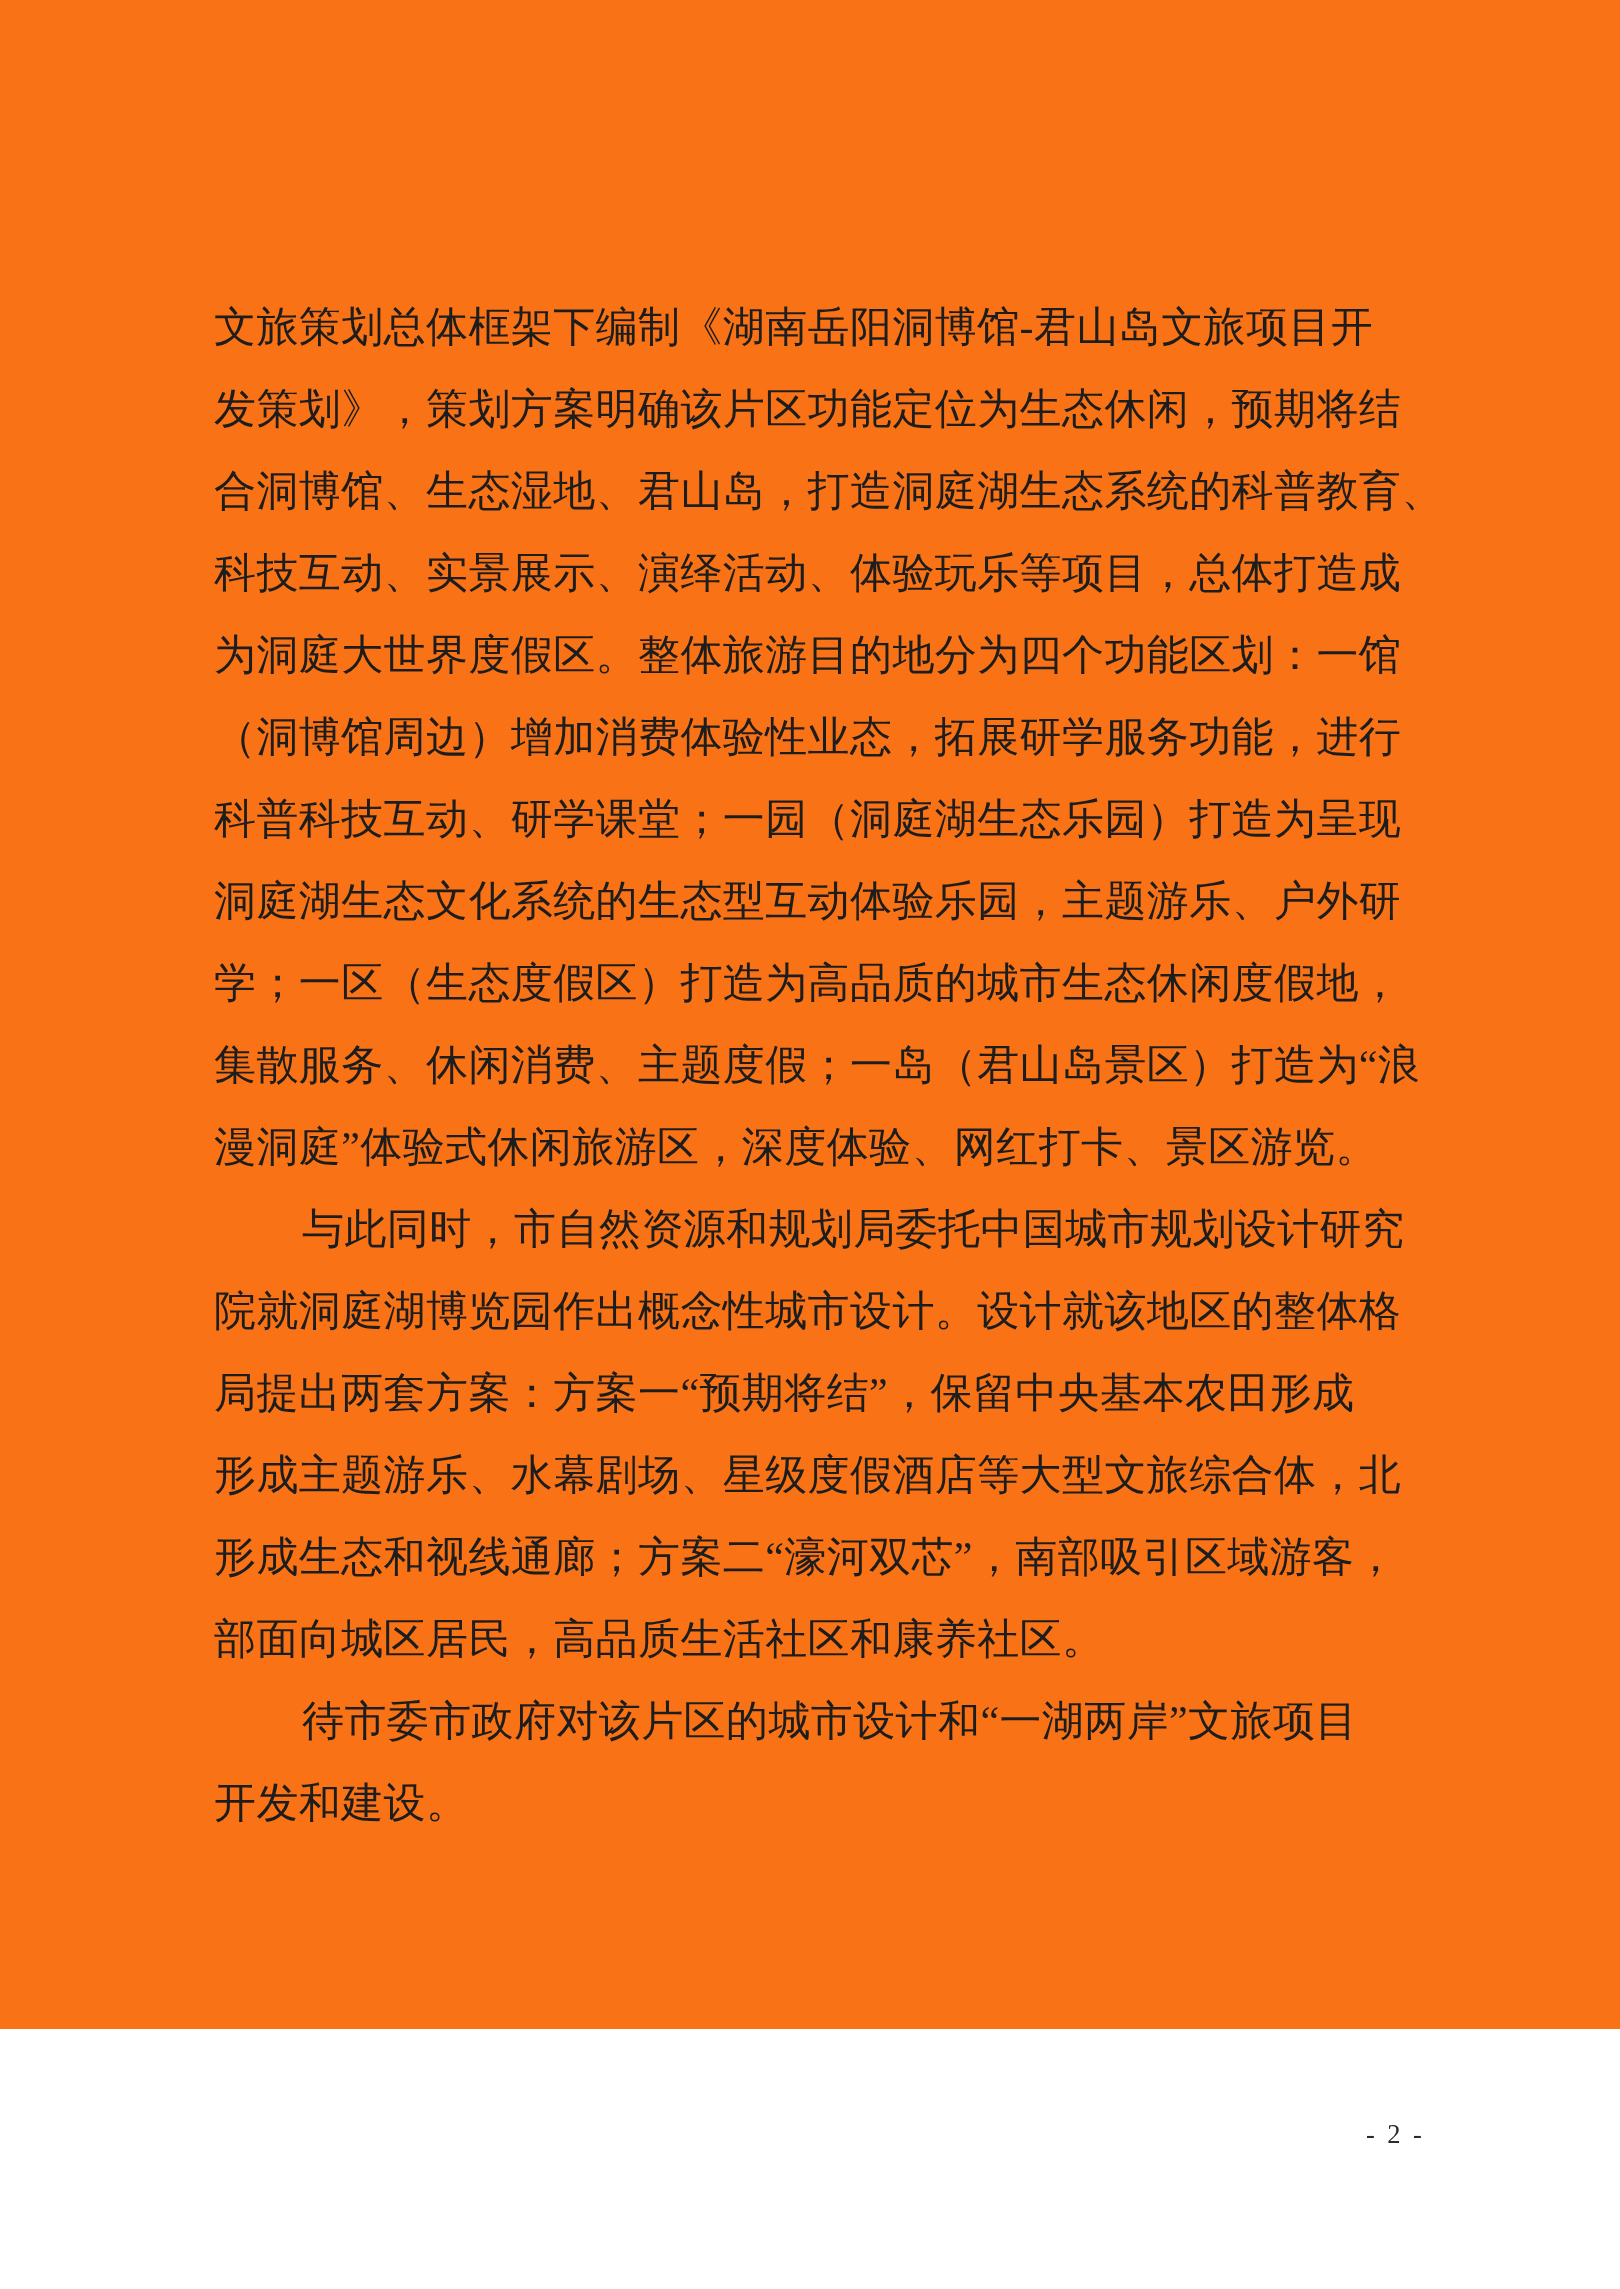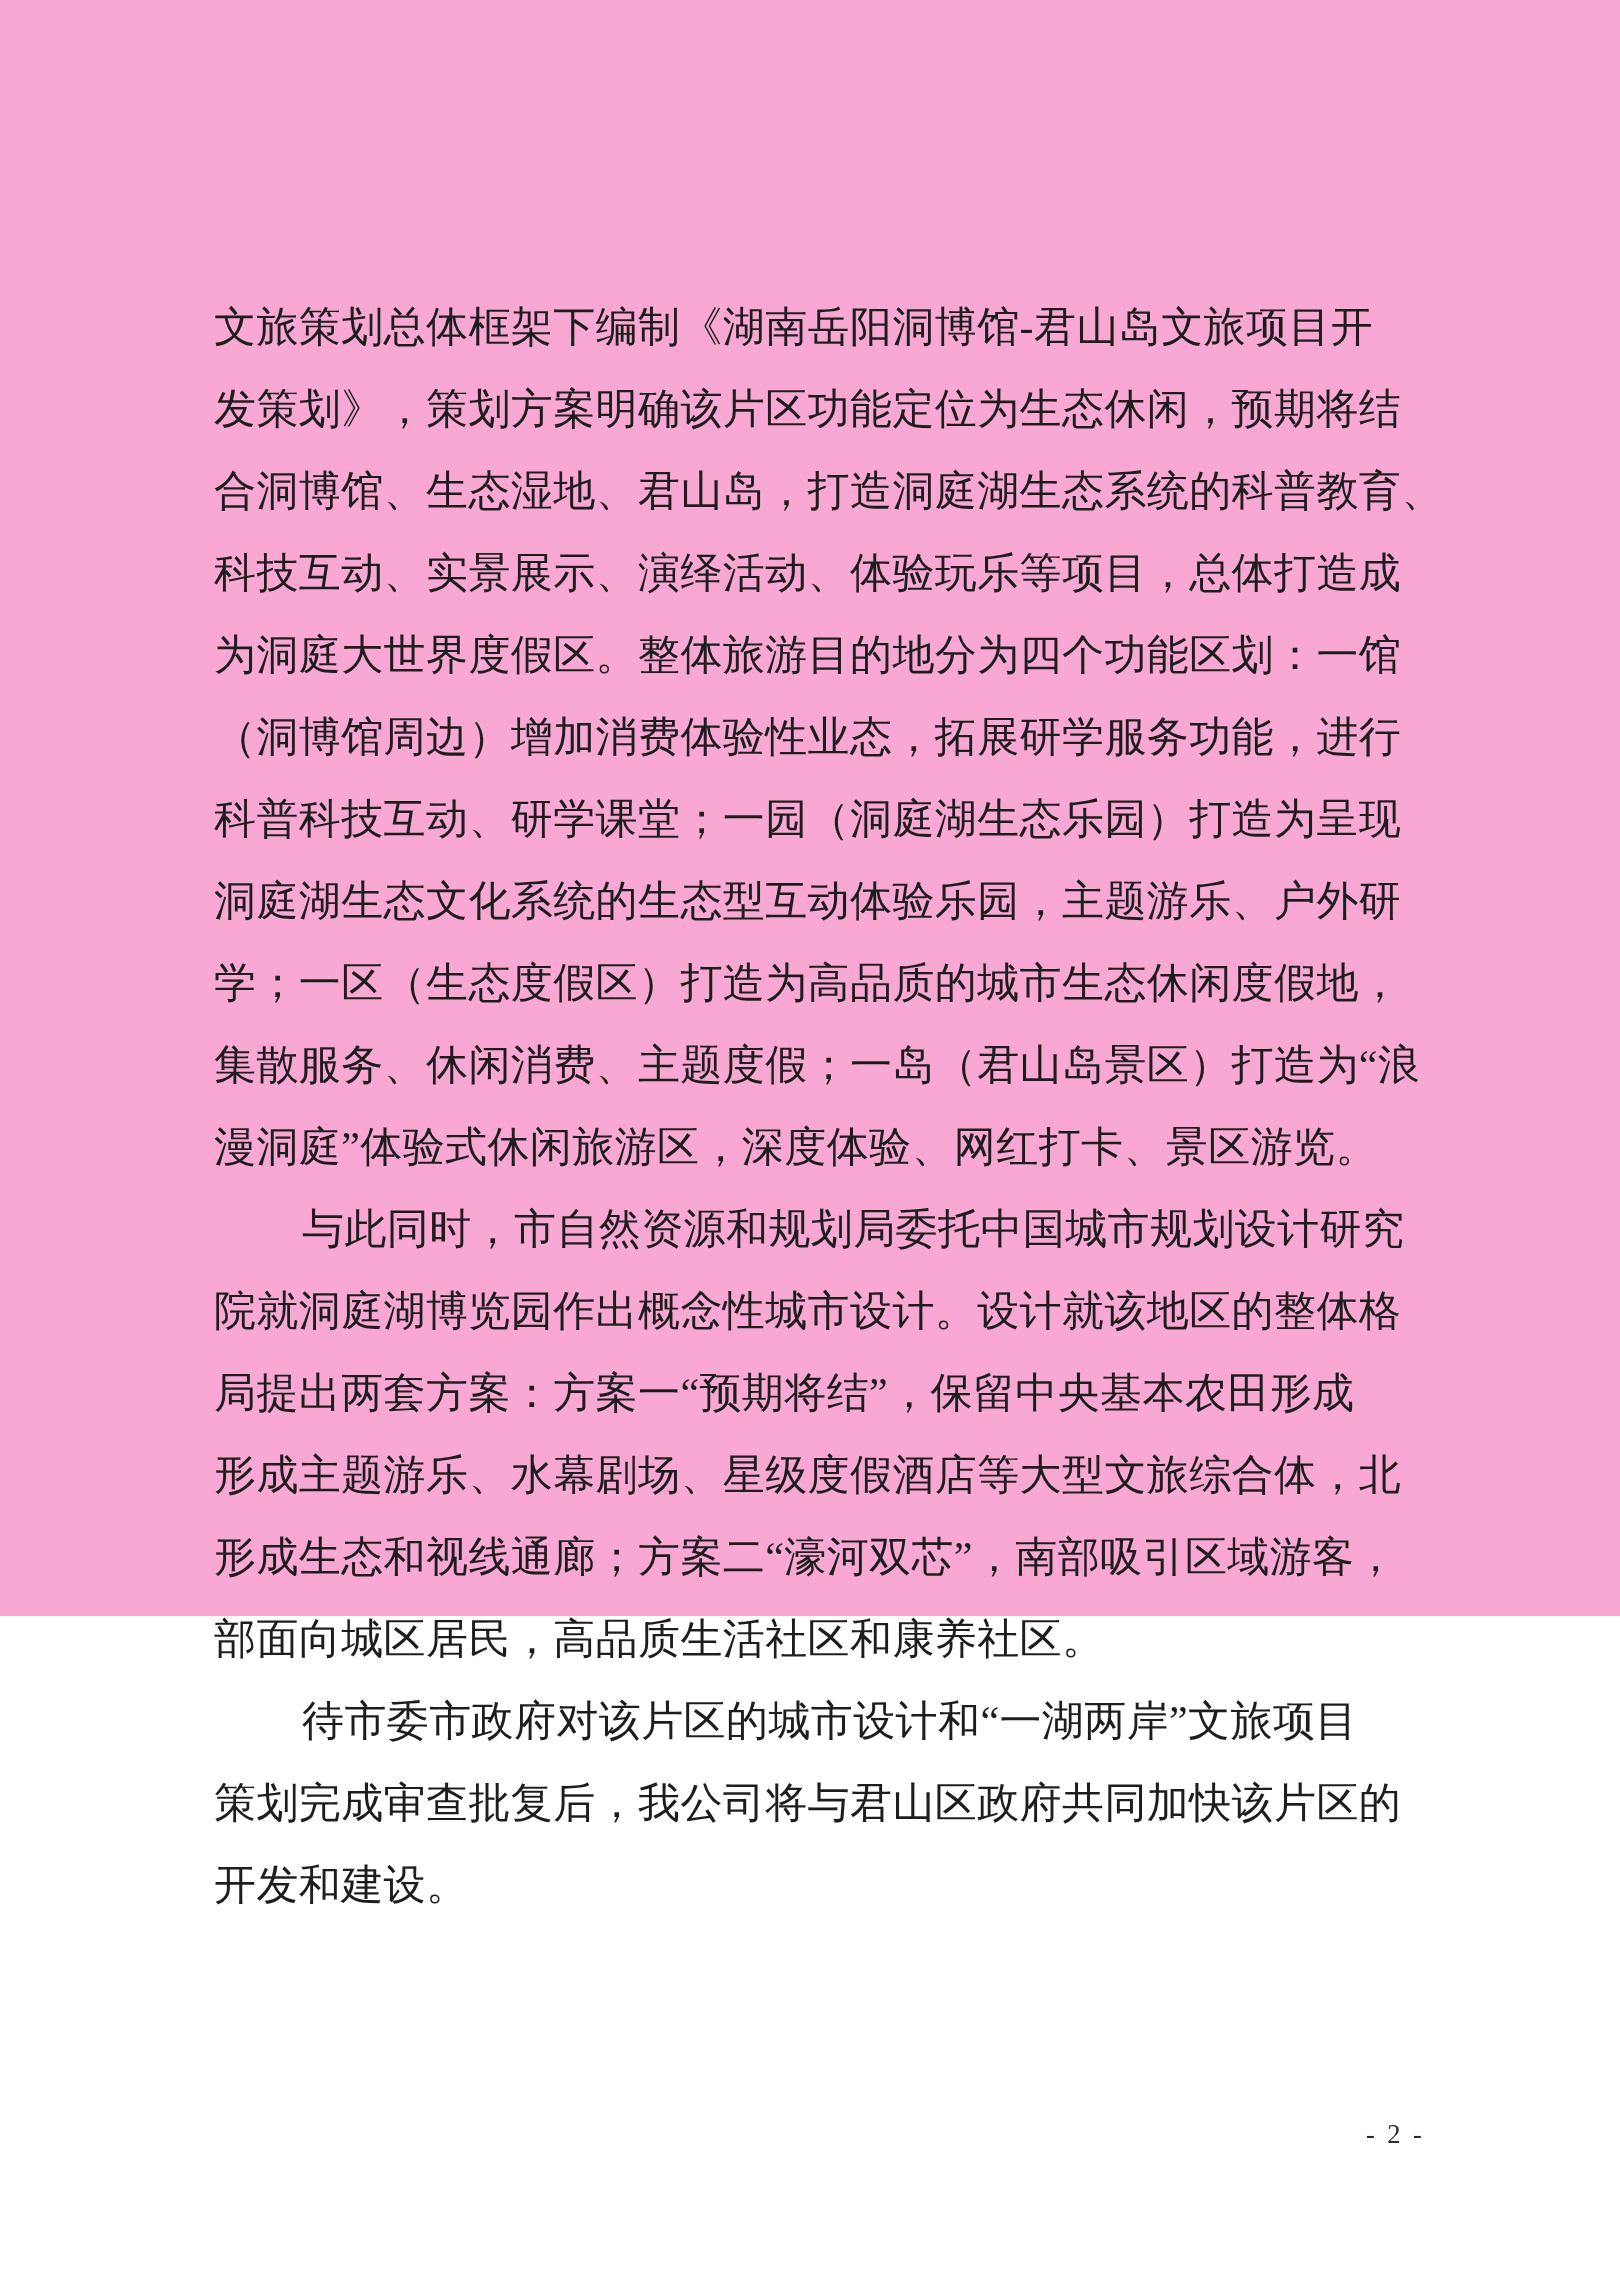--- a/index.html
+++ b/index.html
@@ -12,22 +12,22 @@
     height: 2290px;
     position: relative;
     font-family: "Liberation Serif", "DejaVu Serif", serif;
     overflow: hidden;
   }
   .page {
     position: absolute;
     left: 0;
     top: 0;
     width: 1620px;
-    height: 1616px;
-    background: #f9a8d4;
+    height: 2029px;
+    background: #f97316;
   }
   .text-block {
     position: absolute;
     left: 214px;
     top: 286px;
     width: 1198px;
   }
   .line {
     height: 82px;
     line-height: 82px;
@@ -67,18 +67,17 @@
       <div class="line">学；一区（生态度假区）打造为高品质的城市生态休闲度假地，</div>
       <div class="line">集散服务、休闲消费、主题度假；一岛（君山岛景区）打造为“浪</div>
       <div class="line">漫洞庭”体验式休闲旅游区，深度体验、网红打卡、景区游览。</div>
       <div class="line indent">与此同时，市自然资源和规划局委托中国城市规划设计研究</div>
       <div class="line">院就洞庭湖博览园作出概念性城市设计。设计就该地区的整体格</div>
       <div class="line">局提出两套方案：方案一“预期将结”，保留中央基本农田形成</div>
       <div class="line">形成主题游乐、水幕剧场、星级度假酒店等大型文旅综合体，北</div>
       <div class="line">形成生态和视线通廊；方案二“濠河双芯”，南部吸引区域游客，</div>
       <div class="line">部面向城区居民，高品质生活社区和康养社区。</div>
       <div class="line indent">待市委市政府对该片区的城市设计和“一湖两岸”文旅项目</div>
-      <div class="line">策划完成审查批复后，我公司将与君山区政府共同加快该片区的</div>
       <div class="line">开发和建设。</div>
     </div>
   <div class="page-number">- 2 -</div>
 </div>
 
 
 </body></html>

